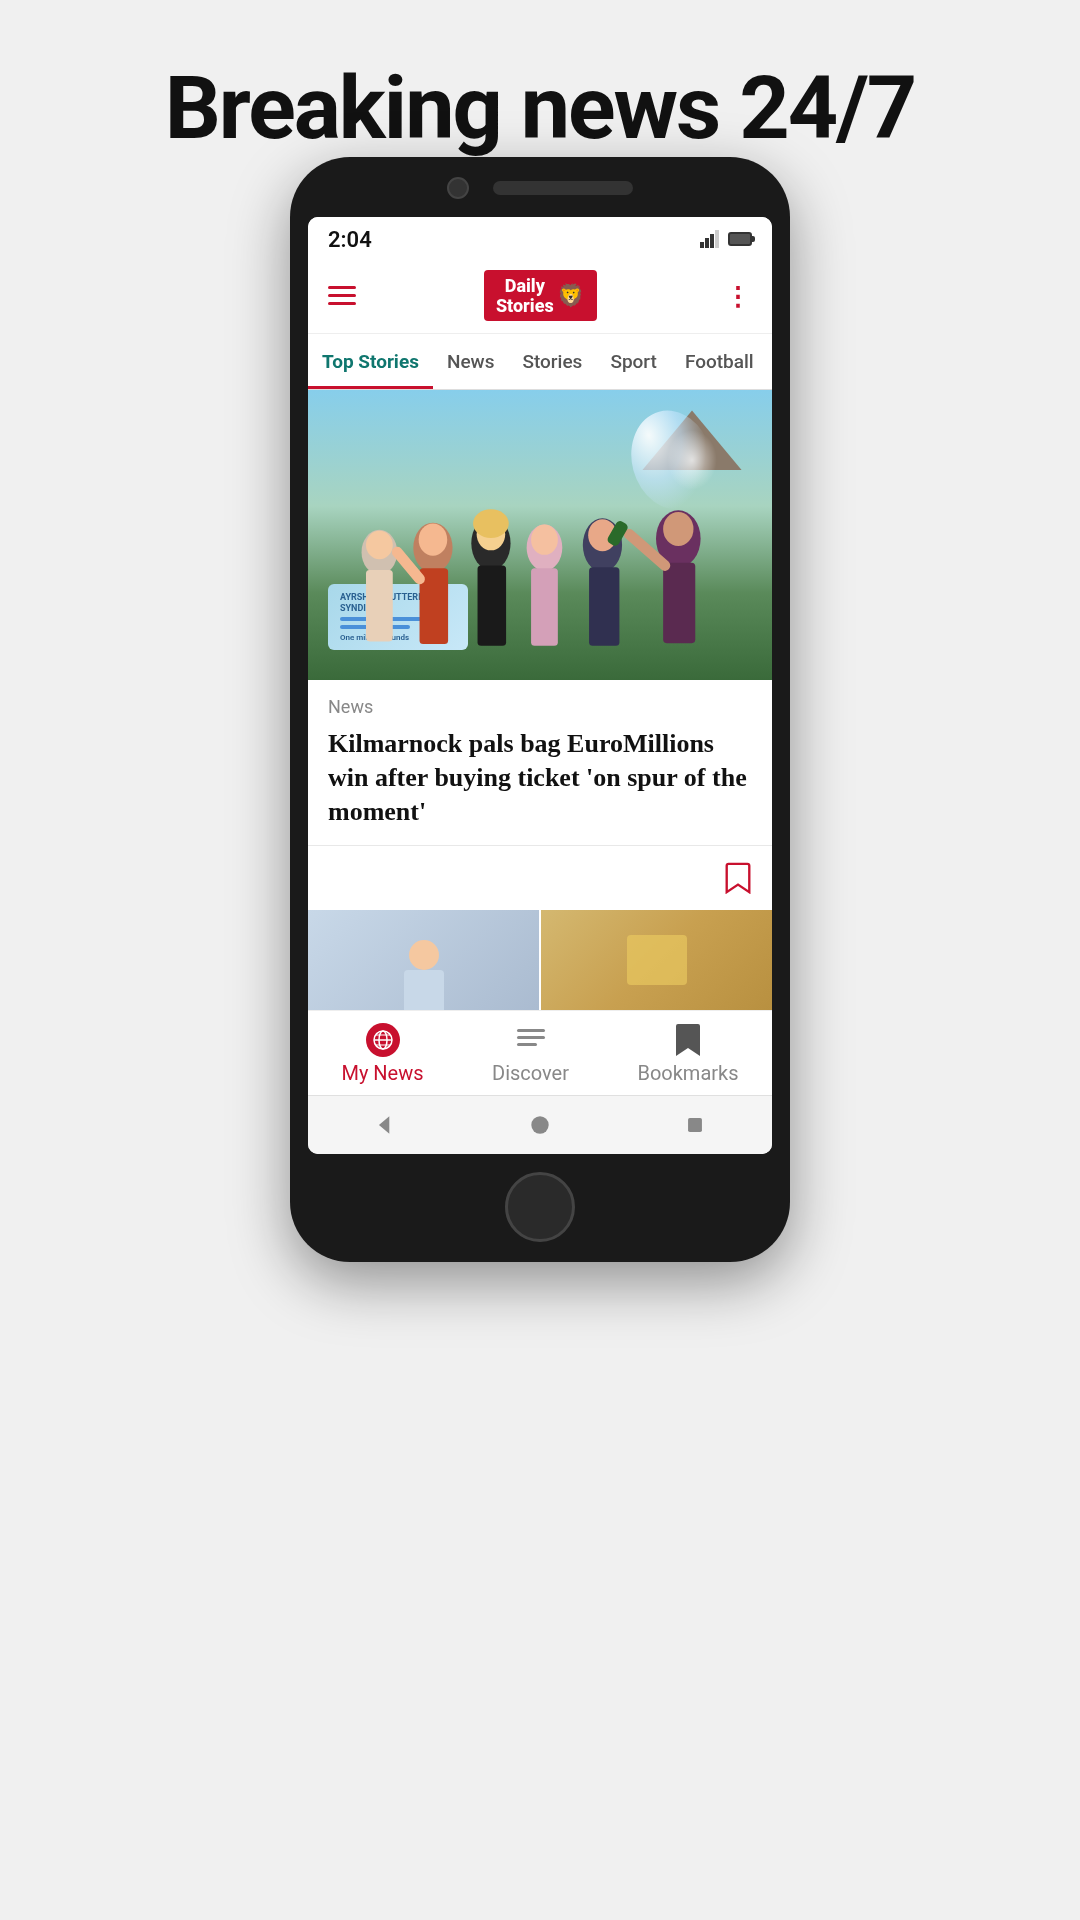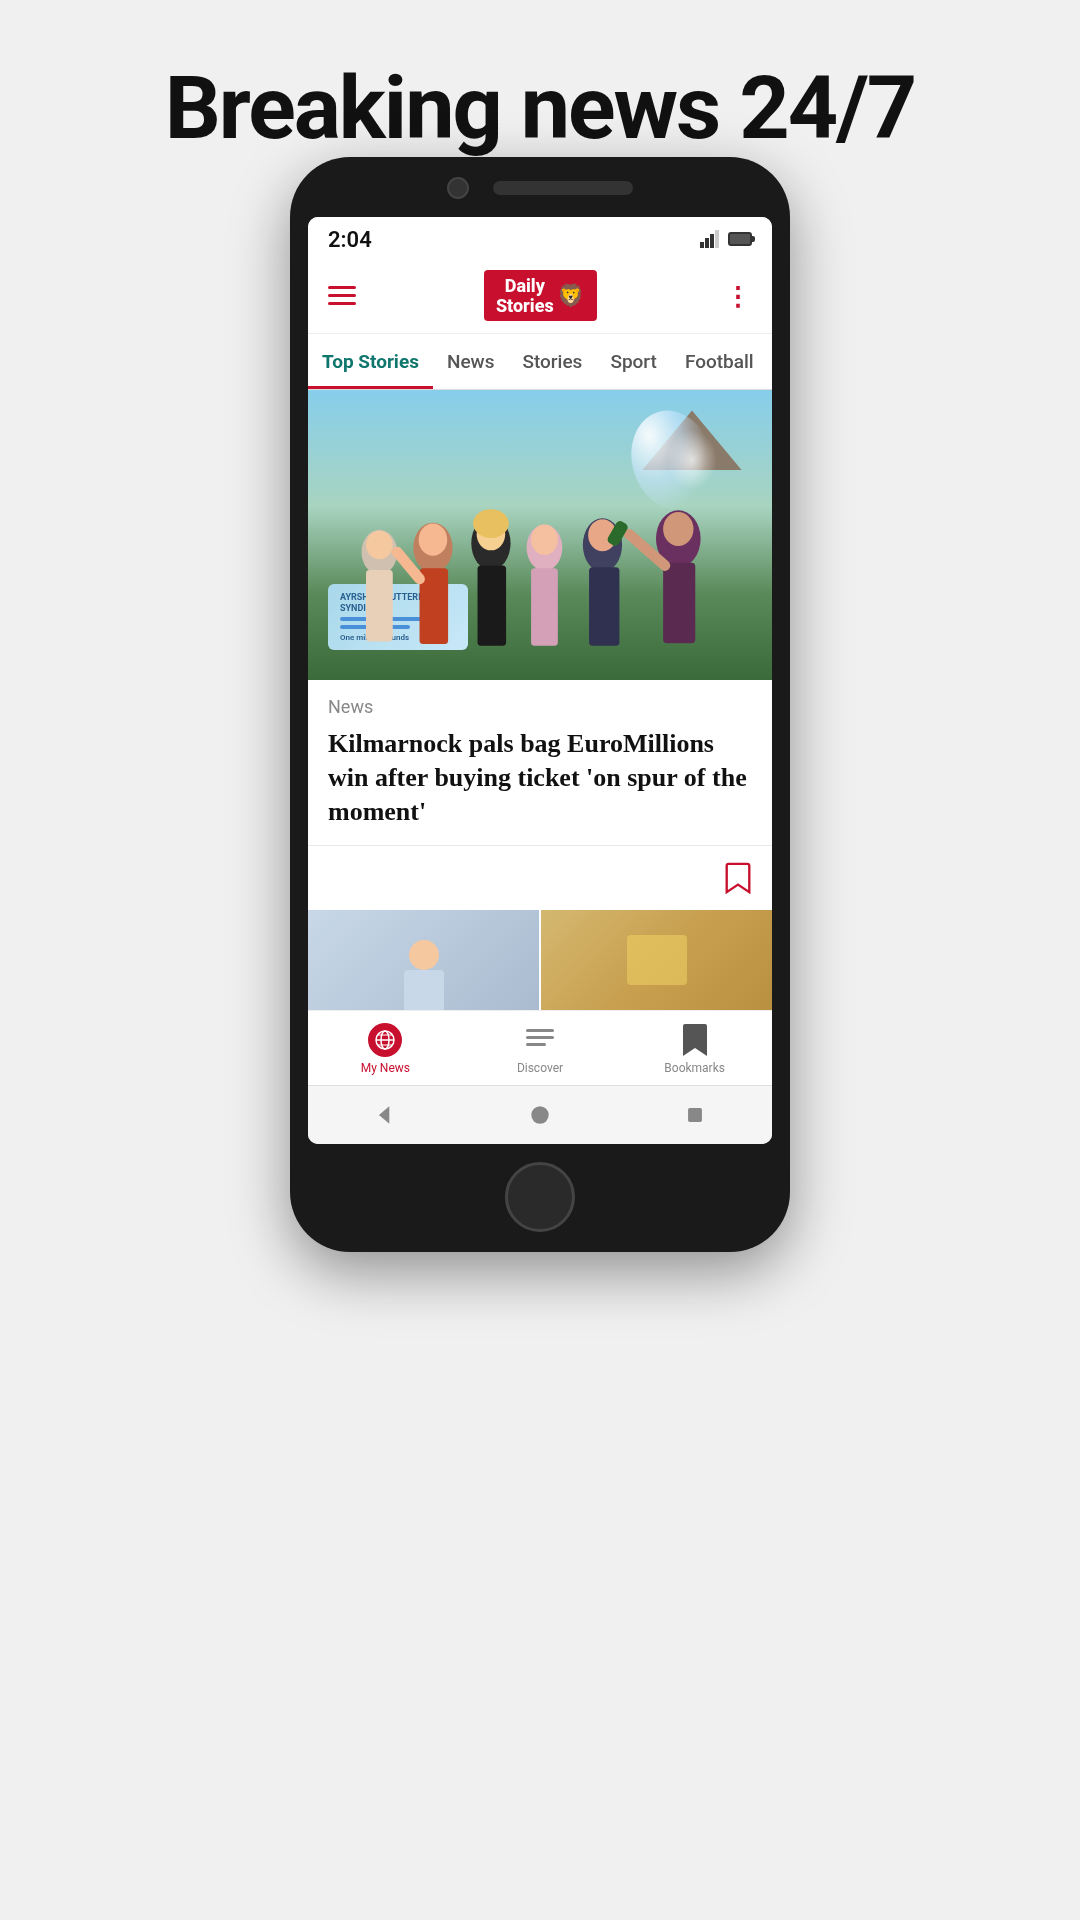--- a/index.html
+++ b/index.html
@@ -314,21 +314,21 @@
 
     .bottom-nav-icon {
       width: 34px;
       height: 34px;
       display: flex;
       align-items: center;
       justify-content: center;
     }
 
     .bottom-nav-label {
-      font-size: 12px;
+      font-size: 20px;
       color: #888;
     }
 
     .bottom-nav-label.active {
       color: #c8102e;
     }
 
     
     .globe-circle {
       width: 34px;

